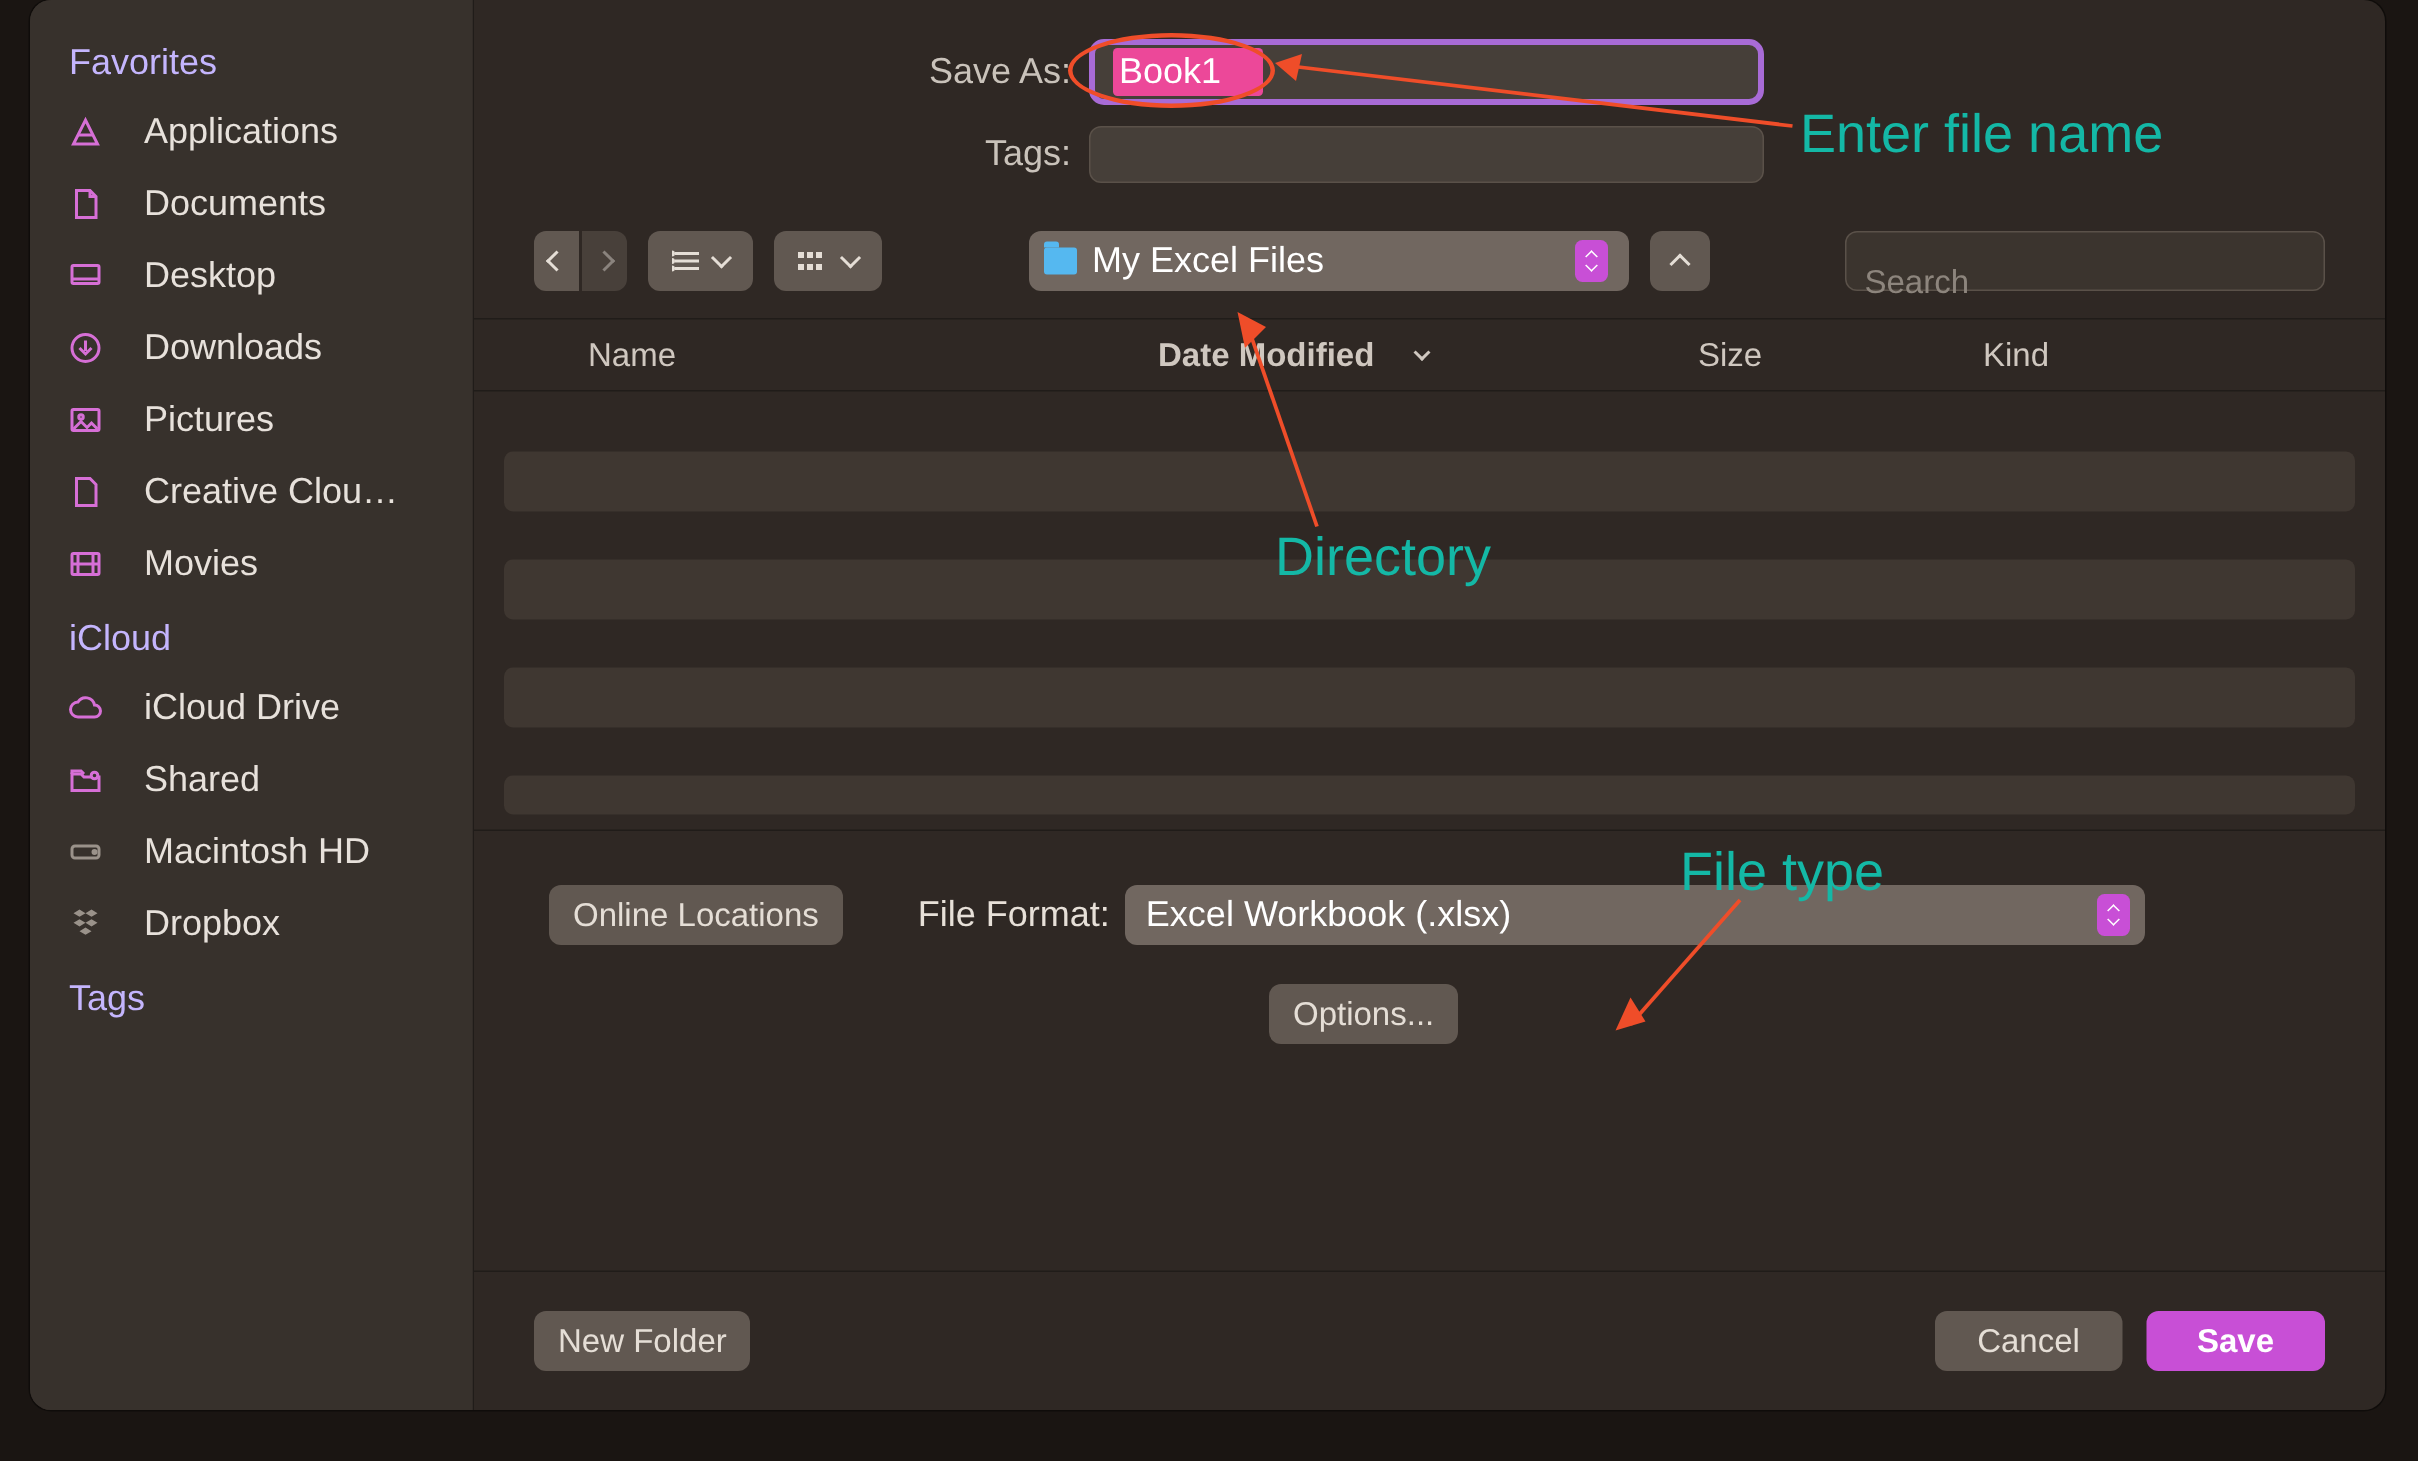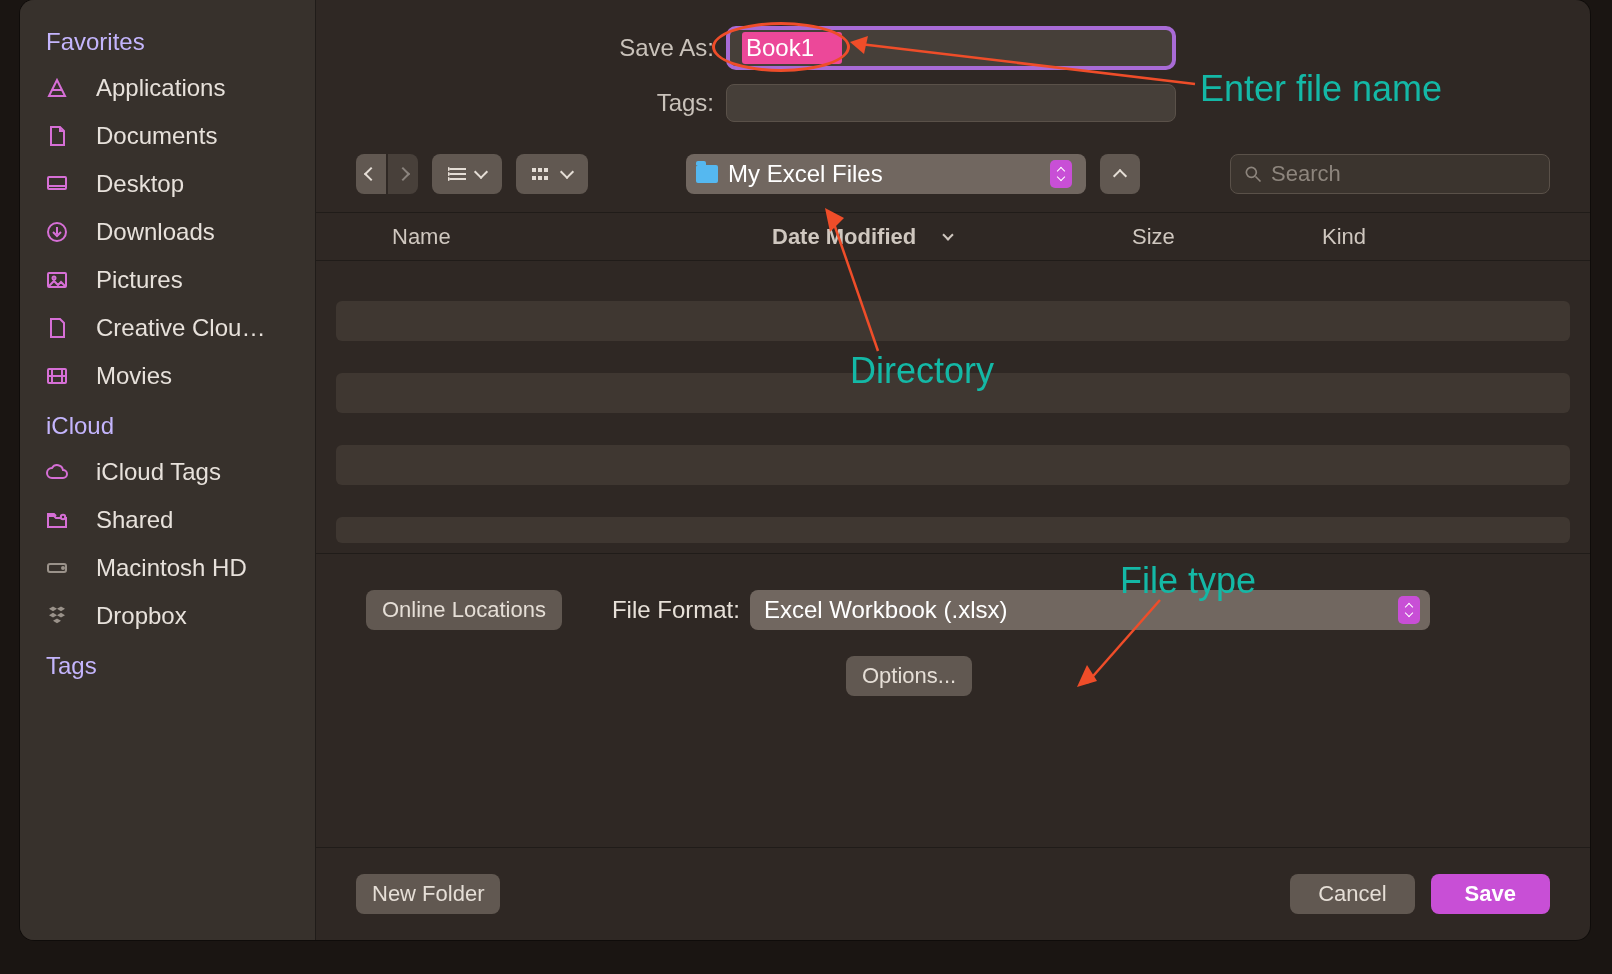--- a/index.html
+++ b/index.html
@@ -108,22 +108,22 @@
     width:22px;height:28px;background:#c84fd6;border-radius:5px;
     display:flex;flex-direction:column;align-items:center;justify-content:center;
     font-size:10px;color:#fff;line-height:8px;
   }
   .expand-btn{ width:40px; }
 
   .search-box {
     margin-left:auto;
     width: 320px; height:40px;
     background:#3b342e; border:1px solid #5a5149; border-radius:8px;
-    display:flex; align-items:center; padding:12px 12px; gap:8px;
-    color:#8d857d; font-size:22px;
+    display:flex; align-items:flex-start; padding:12px 12px; gap:8px;
+    color:#8d857d; font-size:22px;flex-direction:column;
   }
 
   
   .col-headers {
     display:flex; align-items:center;
     height:48px;
     padding: 0 40px 0 76px;
     border-bottom:1px solid #201c19;
     color:#cfc7bf; font-size:22px;
   }
@@ -260,21 +260,21 @@
       <span class="label">Movies</span>
     </div>
 
     <div class="side-section-title">iCloud</div>
     <div class="side-item">
       <span class="icon">
         <svg viewBox="0 0 24 24" fill="none" stroke="currentColor" stroke-width="2">
             <path d="M7 18a5 5 0 010-10 6 6 0 0111 2 4 4 0 010 8H7z"></path>
           </svg>
       </span>
-      <span class="label">iCloud Tags</span>
+      <span class="label">iCloud Drive</span>
     </div>
     <div class="side-item">
       <span class="icon">
         <svg viewBox="0 0 24 24" fill="none" stroke="currentColor" stroke-width="2">
             <path d="M3 8h6l2 2h10v9H3z"></path>
             <path d="M3 8V6h6l2 2"></path>
             <circle cx="18" cy="9" r="2.2" fill="#37312c"></circle>
           </svg>
       </span>
       <span class="label">Shared</span>

